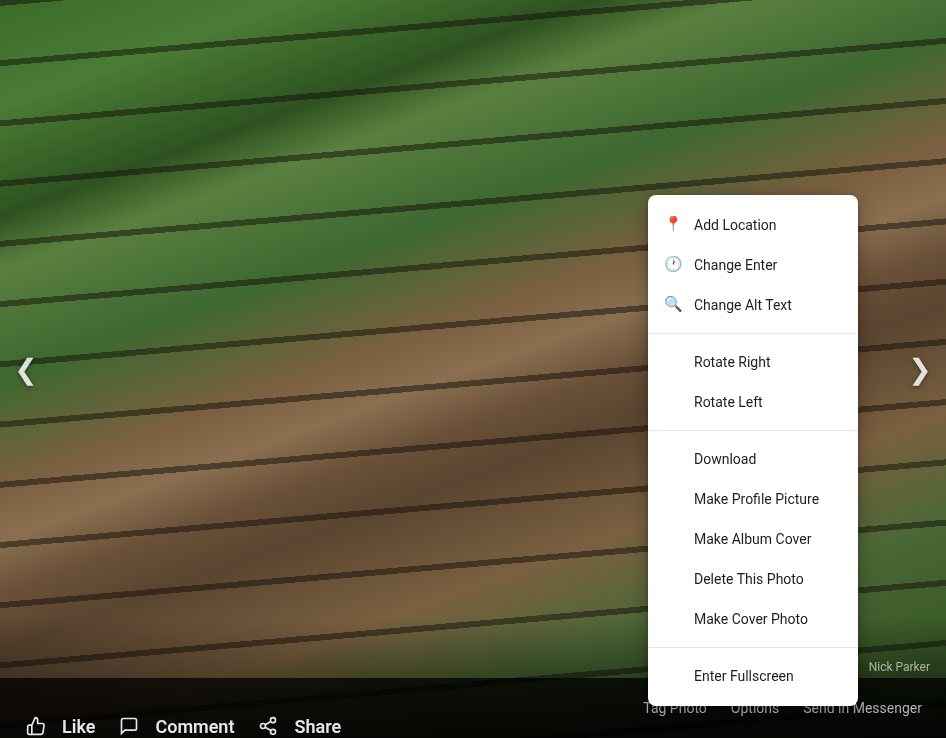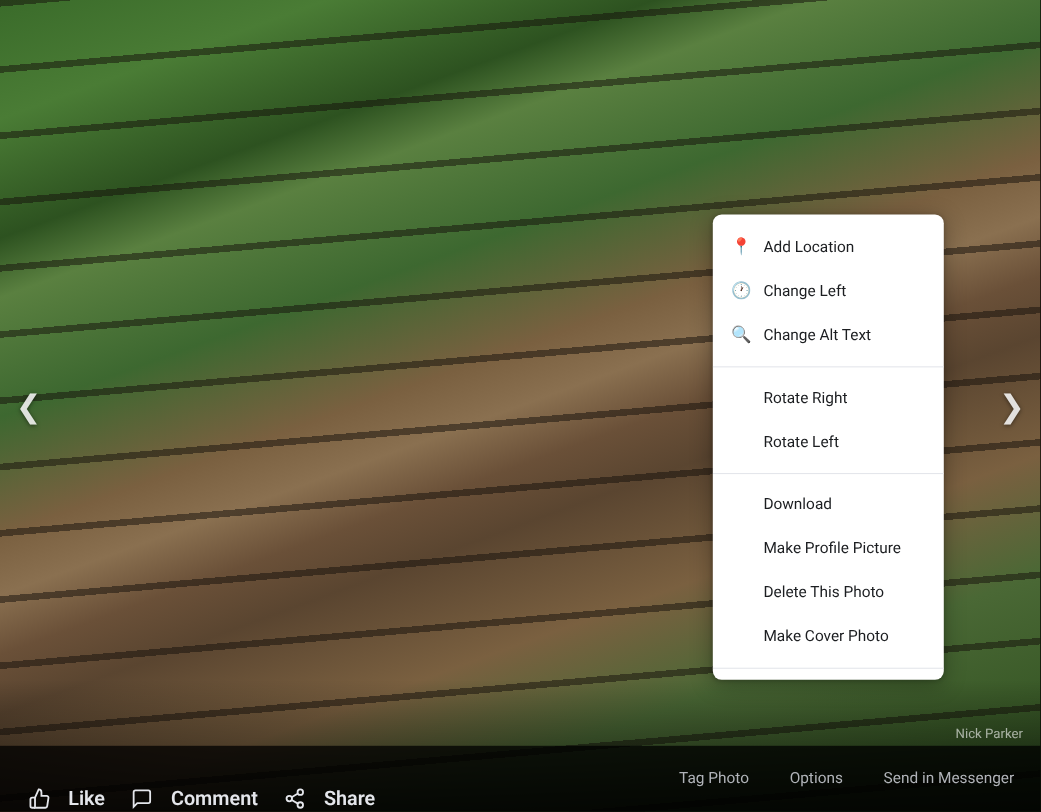--- a/index.html
+++ b/index.html
@@ -120,21 +120,20 @@
       align-items: center;
       gap: 8px;
     }
 
     .bottom-text-btn {
       color: #b0b3b8;
       font-size: 14px;
       cursor: pointer;
       padding: 4px 8px;
       border-radius: 4px;
-      margin-left: 13px;
     }
 
     
     .context-menu {
       position: absolute;
       top: 195px;
       right: 88px;
       width: 210px;
       background: #fff;
       border-radius: 8px;
@@ -217,21 +216,21 @@
 
 <div class="context-menu">
 
   <div class="menu-section">
     <div class="menu-item">
       <span class="menu-icon icon-pin">📍</span>
       <span>Add Location</span>
     </div>
     <div class="menu-item">
       <span class="menu-icon icon-clock">🕐</span>
-      <span>Change Left</span>
+      <span>Change Enter</span>
     </div>
     <div class="menu-item">
       <span class="menu-icon icon-search">🔍</span>
       <span>Change Alt Text</span>
     </div>
   </div>
 
   <div class="menu-divider"></div>
 
   <div class="menu-section">
@@ -251,30 +250,40 @@
     <div class="menu-item">
       <span class="menu-icon"></span>
       <span>Download</span>
     </div>
     <div class="menu-item">
       <span class="menu-icon"></span>
       <span>Make Profile Picture</span>
     </div>
     <div class="menu-item">
       <span class="menu-icon"></span>
+      <span>Make Album Cover</span>
+    </div>
+    <div class="menu-item">
+      <span class="menu-icon"></span>
       <span>Delete This Photo</span>
     </div>
     <div class="menu-item">
       <span class="menu-icon"></span>
       <span>Make Cover Photo</span>
     </div>
   </div>
 
   <div class="menu-divider"></div>
 
+  <div class="menu-section">
+    <div class="menu-item">
+      <span class="menu-icon"></span>
+      <span>Enter Fullscreen</span>
+    </div>
+  </div>
 
 </div>
 
 <div class="watermark-bar">
   <span class="watermark-text">Nick Parker</span>
 </div>
 
 <div class="bottom-bar">
 
   <div class="bottom-action">

